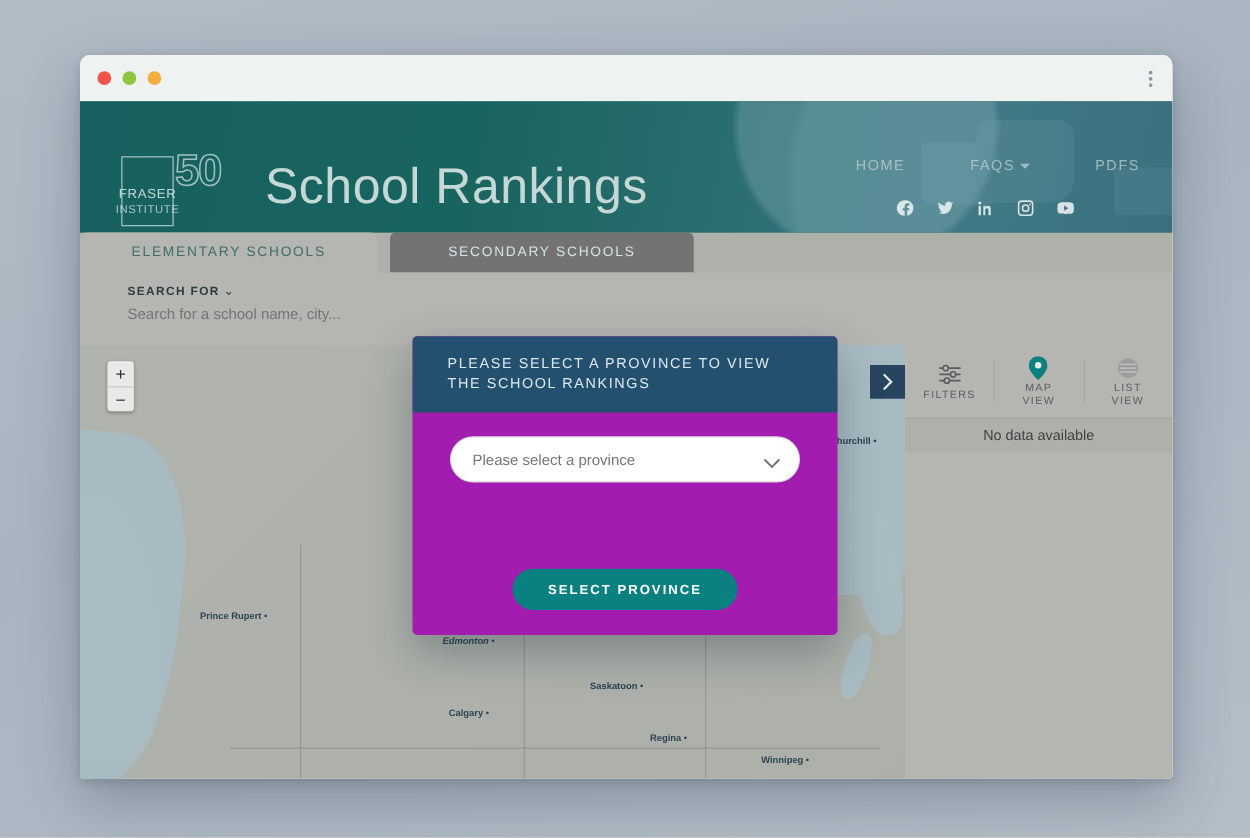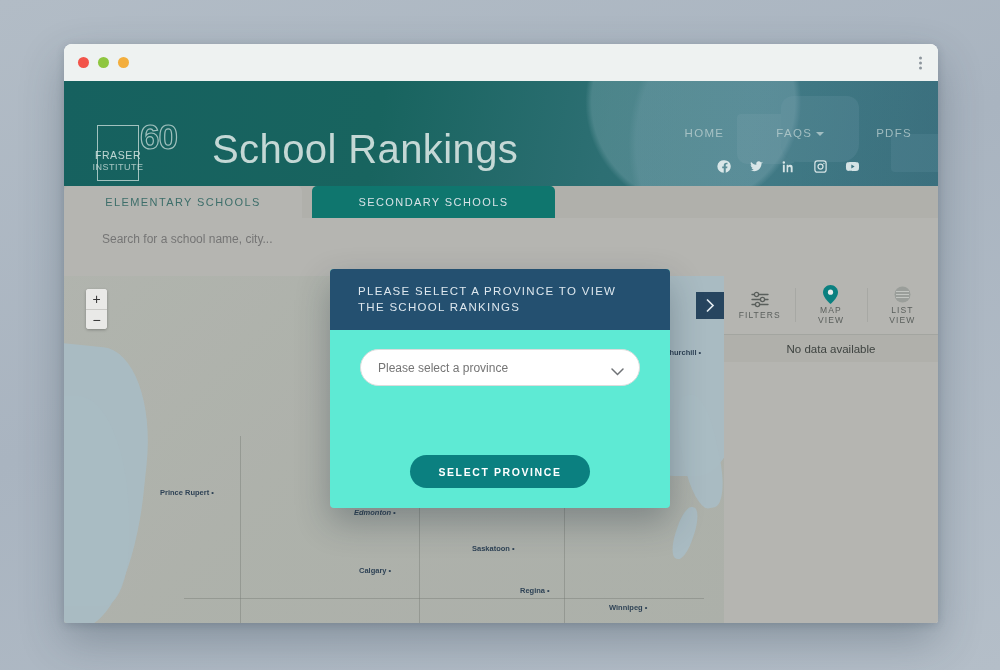--- a/index.html
+++ b/index.html
@@ -128,21 +128,21 @@
     font-size: 11px; letter-spacing: 1.4px;
     border-radius: 5px 5px 0 0;
   }
   .tab.elementary {
     left: 0; width: 238px;
     background: #b5b5b1;
     color: #3d6e6a;
   }
   .tab.secondary {
     left: 248px; width: 243px;
-    background: #0f766e;
+    background: #737373;
     color: #d7e2e6;
   }
 
   
   .searchbar {
     height: 58px; background: #b5b5b1;
     padding: 9px 0 0 38px;
     position: relative;
   }
   .search-label {
@@ -243,21 +243,21 @@
     height: 27px; display: flex; align-items: center; justify-content: center;
     background: #b0b0ab;
     font-size: 11.5px; color: #3e4340;
   }
 
   
   .modal-overlay { position: absolute; inset: 0; }
   .modal {
     position: absolute; left: 266px; top: 188px;
     width: 340px; height: 239px;
-    background: #5eead4;
+    background: #a21caf;
     border-radius: 4px;
     box-shadow: 0 14px 34px rgba(20,35,50,.30);
     overflow: hidden;
   }
   .modal-header {
     background: #245070;
     padding: 14px 28px 15px;
   }
   .modal-header h2 {
     font-size: 11.5px; font-weight: 400;
@@ -315,21 +315,21 @@
 
     <div class="site-header">
       <div class="header-photo"></div>
       <div class="header-inner">
 
         <div class="logo">
           <div class="logo-box">
             <span>FRASER</span>
             <span class="sub">INSTITUTE</span>
           </div>
-          <div class="logo-fifty">60</div>
+          <div class="logo-fifty">50</div>
         </div>
 
         <div class="site-title">School Rankings</div>
 
         <nav class="topnav">
           <a href="#"><span>HOME</span></a>
           <a href="#"><span>FAQS</span><span class="caret-down"></span></a>
           <a href="#"><span>PDFS</span></a>
         </nav>
 
@@ -357,20 +357,23 @@
     <div class="tabs">
       <div class="tab elementary">
         <span>ELEMENTARY SCHOOLS</span>
       </div>
       <div class="tab secondary">
         <span>SECONDARY SCHOOLS</span>
       </div>
     </div>
 
     <div class="searchbar">
+      <div class="search-label">
+        <span>SEARCH FOR</span><span class="chev">⌄</span>
+      </div>
       <input class="search-input" type="text" placeholder="Search for a school name, city..." style="">
     </div>
 
     <div class="content">
 
       <div class="map">
         <div class="water w-pacific"></div>
         <div class="water w-coast2"></div>
         <div class="water w-hudson"></div>
         <div class="water w-lake-wpg"></div>

